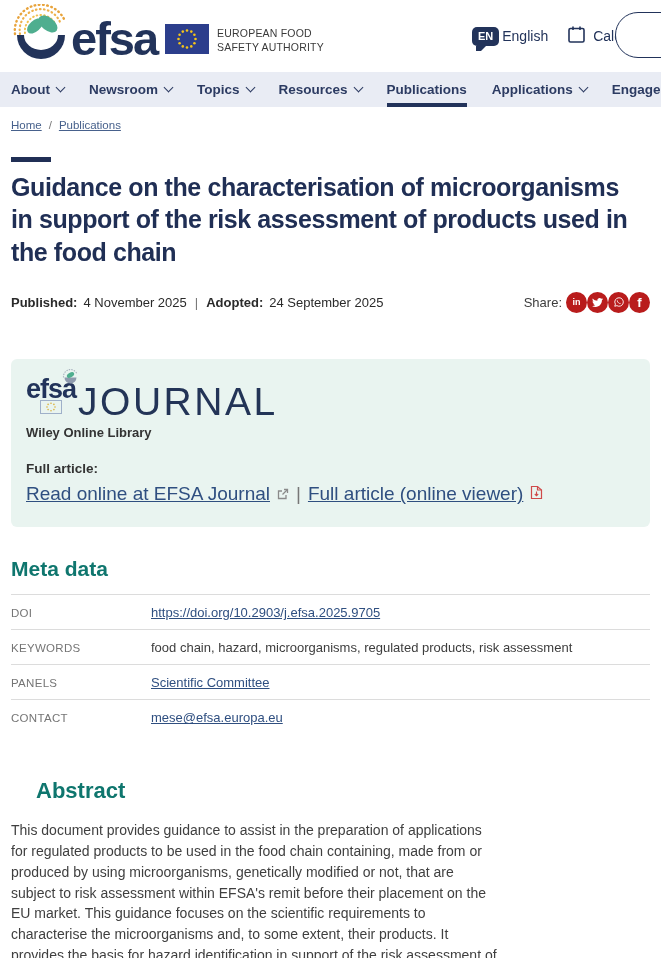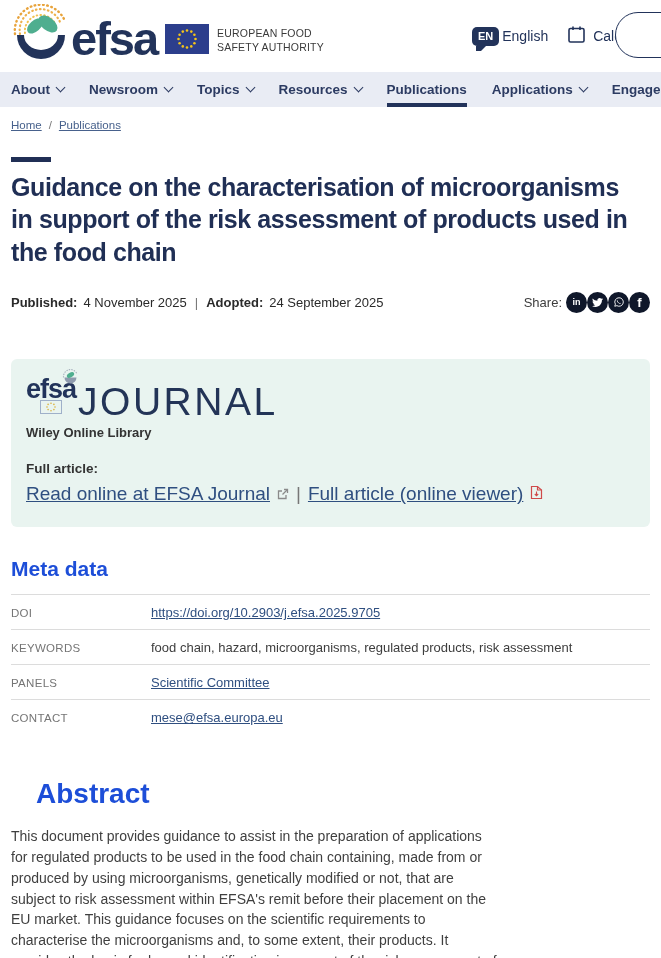--- a/index.html
+++ b/index.html
@@ -86,21 +86,21 @@
   h1 span { display: block; }
   .pub-row {
     display: flex; justify-content: space-between; align-items: center;
     margin: 24px 11px 0; font-size: 13px; color: #2a2a2a;
   }
   .pub-dates { display: flex; gap: 6px; align-items: baseline; }
   .pub-sep { color: #777; padding: 0 2px; }
   .share { display: flex; align-items: center; gap: 0; }
   .share-label { margin-right: 4px; color: #3d3d3d; }
   .share-circle {
-    width: 21px; height: 21px; border-radius: 50%; background: #0f172a;
+    width: 21px; height: 21px; border-radius: 50%; background: #b91c1c;
     color: #fff; display: flex; align-items: center; justify-content: center;
     font-size: 9px; font-weight: bold; text-decoration: none;
   }
 
   
   .journal-box {
     margin: 46px 11px 0; background: #e9f4f0;
     border-radius: 6px; padding: 20px 15px 22px;
   }
   .j-logo { display: flex; align-items: flex-end; }
@@ -115,34 +115,34 @@
     letter-spacing: 2.5px; line-height: 0.82; margin-left: 2px;
   }
   .j-sub { font-size: 13px; font-weight: bold; color: #333; margin-top: 7px; }
   .j-full-label { margin-top: 21px; font-weight: bold; font-size: 13.5px; color: #333; }
   .j-links { margin-top: 7px; font-size: 19px; display: flex; align-items: flex-end; gap: 7px; }
   .j-links a { color: #2f4f80; text-decoration: underline; }
   .j-links .sep { color: #777; }
 
   
   .section-h {
-    font-size: 21px; color: #1d4ed8; font-weight: 700;
+    font-size: 21px; color: #0f766e; font-weight: 700;
     margin: 30px 11px 13px;
   }
   .meta-table { margin: 0 11px; }
   .meta-row {
     display: flex; align-items: baseline;
     border-top: 1px solid #dcdcdc; padding: 10px 0 9px;
   }
   .meta-label { width: 140px; flex: none; font-size: 11.5px; color: #757575; letter-spacing: 0.3px; }
   .meta-value { font-size: 13px; color: #3d3d3d; }
   a.meta-value { color: #2f4f80; text-decoration: underline; }
 
   
-  .abstract-h { margin-top: 44px; font-size: 28px; margin-left: 36px; }
+  .abstract-h { margin-top: 44px; font-size: 22px; margin-left: 36px; }
   .abstract-text {
     margin: 16px 11px 0; font-size: 14px; line-height: 1.48;
     color: #3f3f3f; max-width: 487px;
   }
 </style>
 </head>
 <body>
 
 <div class="header">
   <a class="logo">

